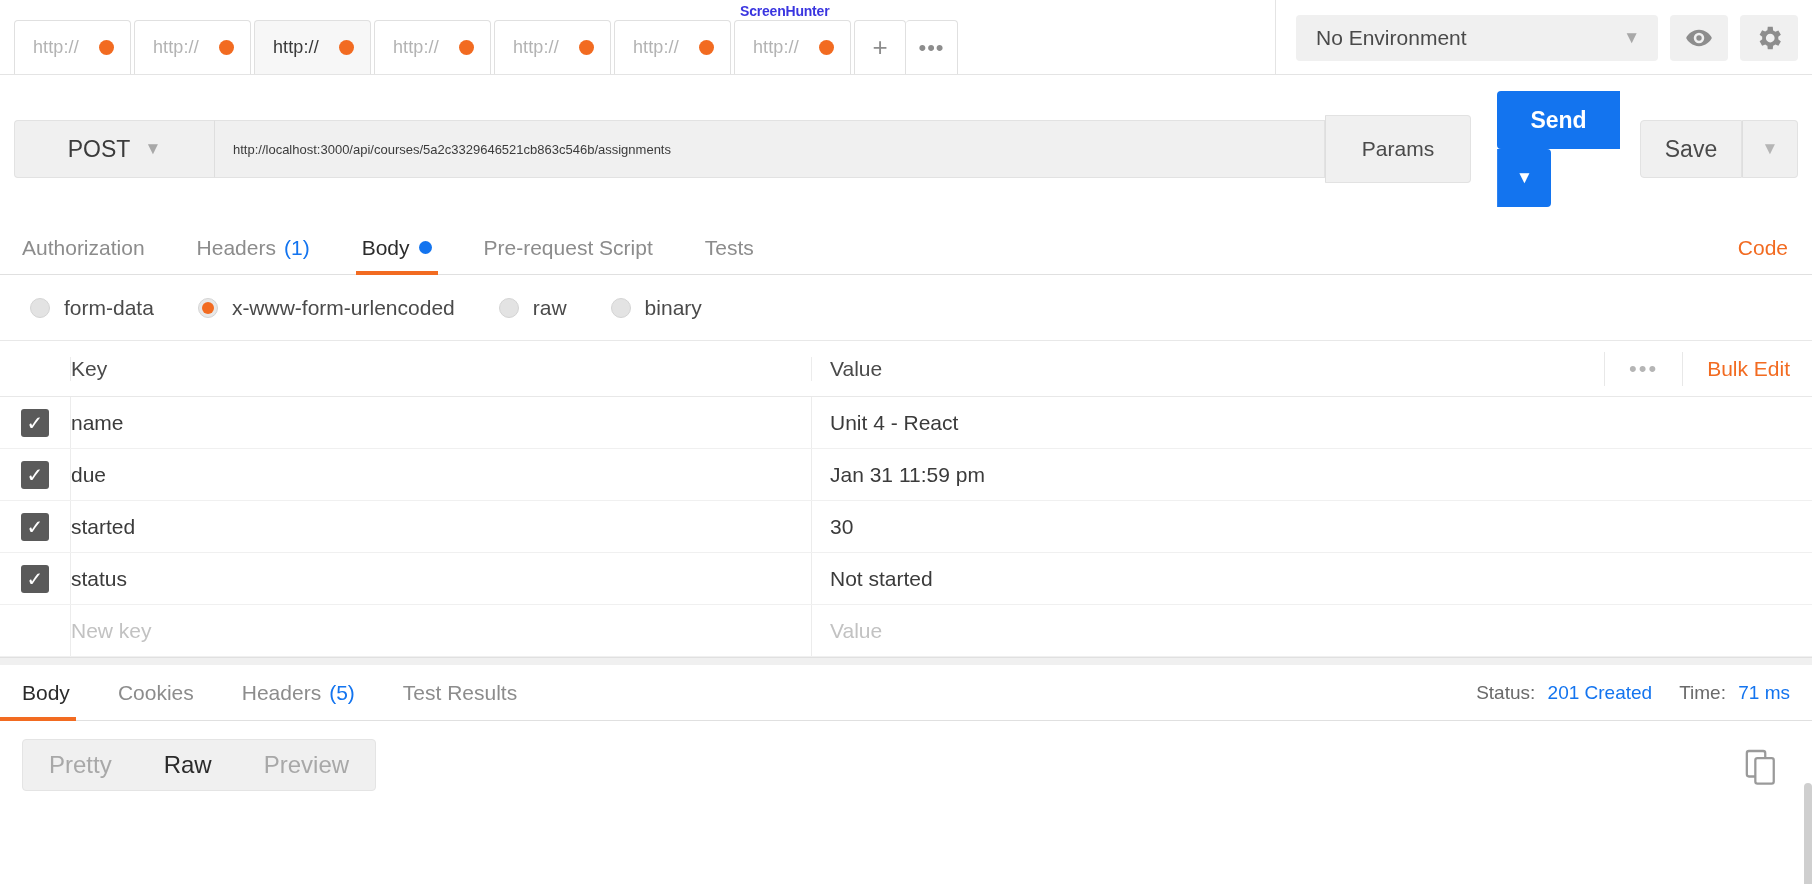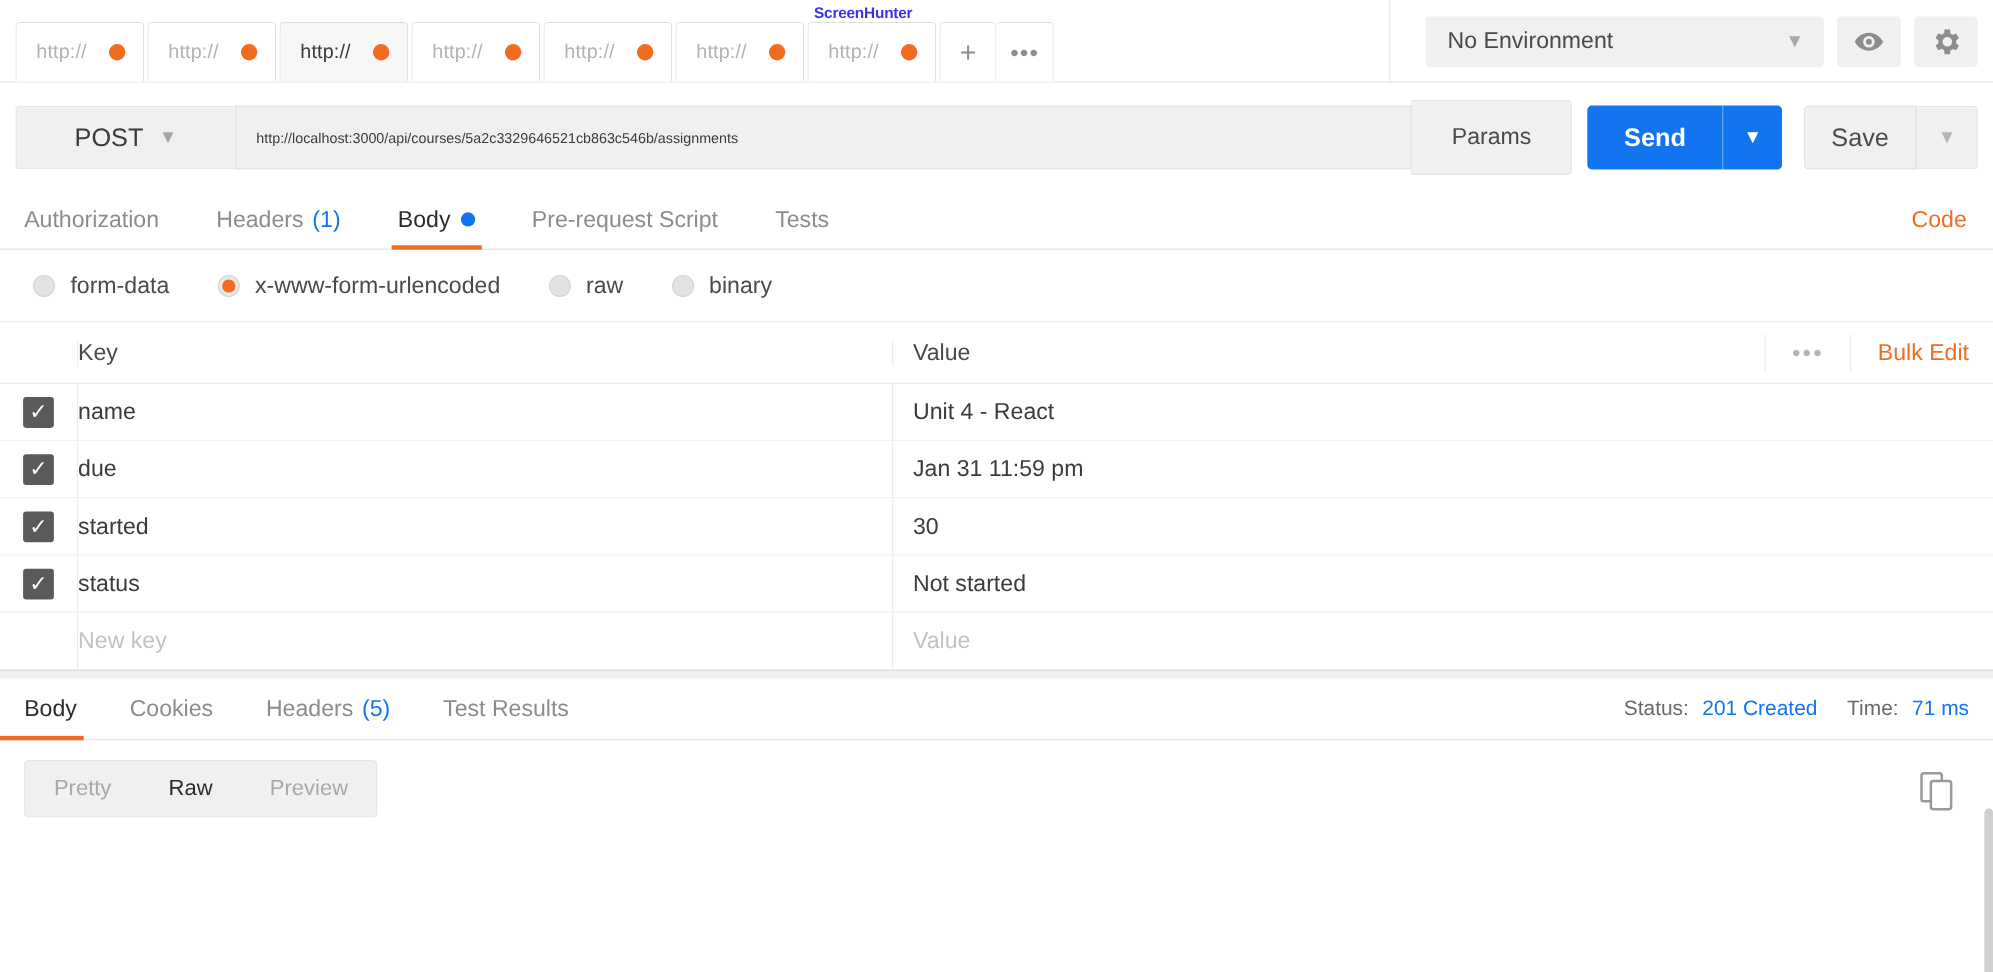--- a/index.html
+++ b/index.html
@@ -83,21 +83,21 @@
   .tab-action.more { border-left: none; font-size: 22px; letter-spacing: 1px; }
 
   .topbar-right {
     position: absolute;
     right: 0; top: 0;
     height: 75px;
     display: flex;
     align-items: center;
     padding-right: 14px;
     border-left: 1px solid #e4e4e4;
-    padding-left: 32px;
+    padding-left: 20px;
   }
   .env-select {
     width: 362px; height: 46px;
     background: #f0f0f0;
     border-radius: 4px;
     display: flex; align-items: center;
     justify-content: space-between;
     padding: 0 18px 0 20px;
     font-size: 21px;
     color: #4a4a4a;
@@ -146,21 +146,21 @@
   .params-btn {
     width: 146px; height: 68px;
     background: #f0f0f0;
     border: 1px solid #e2e2e2;
     border-left: 1px solid #dedede;
     border-radius: 0 4px 4px 0;
     display: flex; align-items: center; justify-content: center;
     font-size: 21px;
     color: #4a4a4a;
   }
-  .send-group { display: flex; margin-left: 14px; }
+  .send-group { display: flex; margin-left: 26px; flex-direction: column; }
   .send-btn {
     width: 123px; height: 58px;
     background: #1374ef;
     border-radius: 4px 0 0 4px;
     display: flex; align-items: center; justify-content: center;
     color: #fff;
     font-size: 23px;
     font-weight: bold;
   }
   .send-caret {
@@ -369,21 +369,21 @@
   .seg-group {
     display: flex;
     background: #f0f0f0;
     border: 1px solid #e4e4e4;
     border-radius: 4px;
     height: 52px;
   }
   .seg {
     display: flex; align-items: center;
     padding: 0 26px;
-    font-size: 20px;
+    font-size: 24px;
     color: #a8a8a8;
   }
   .seg.active { color: #2b2b2b; }
   .copy-icon {
     position: absolute;
     right: 34px; top: 28px;
     color: #9a9a9a;
   }
 
   .scrollbar {

